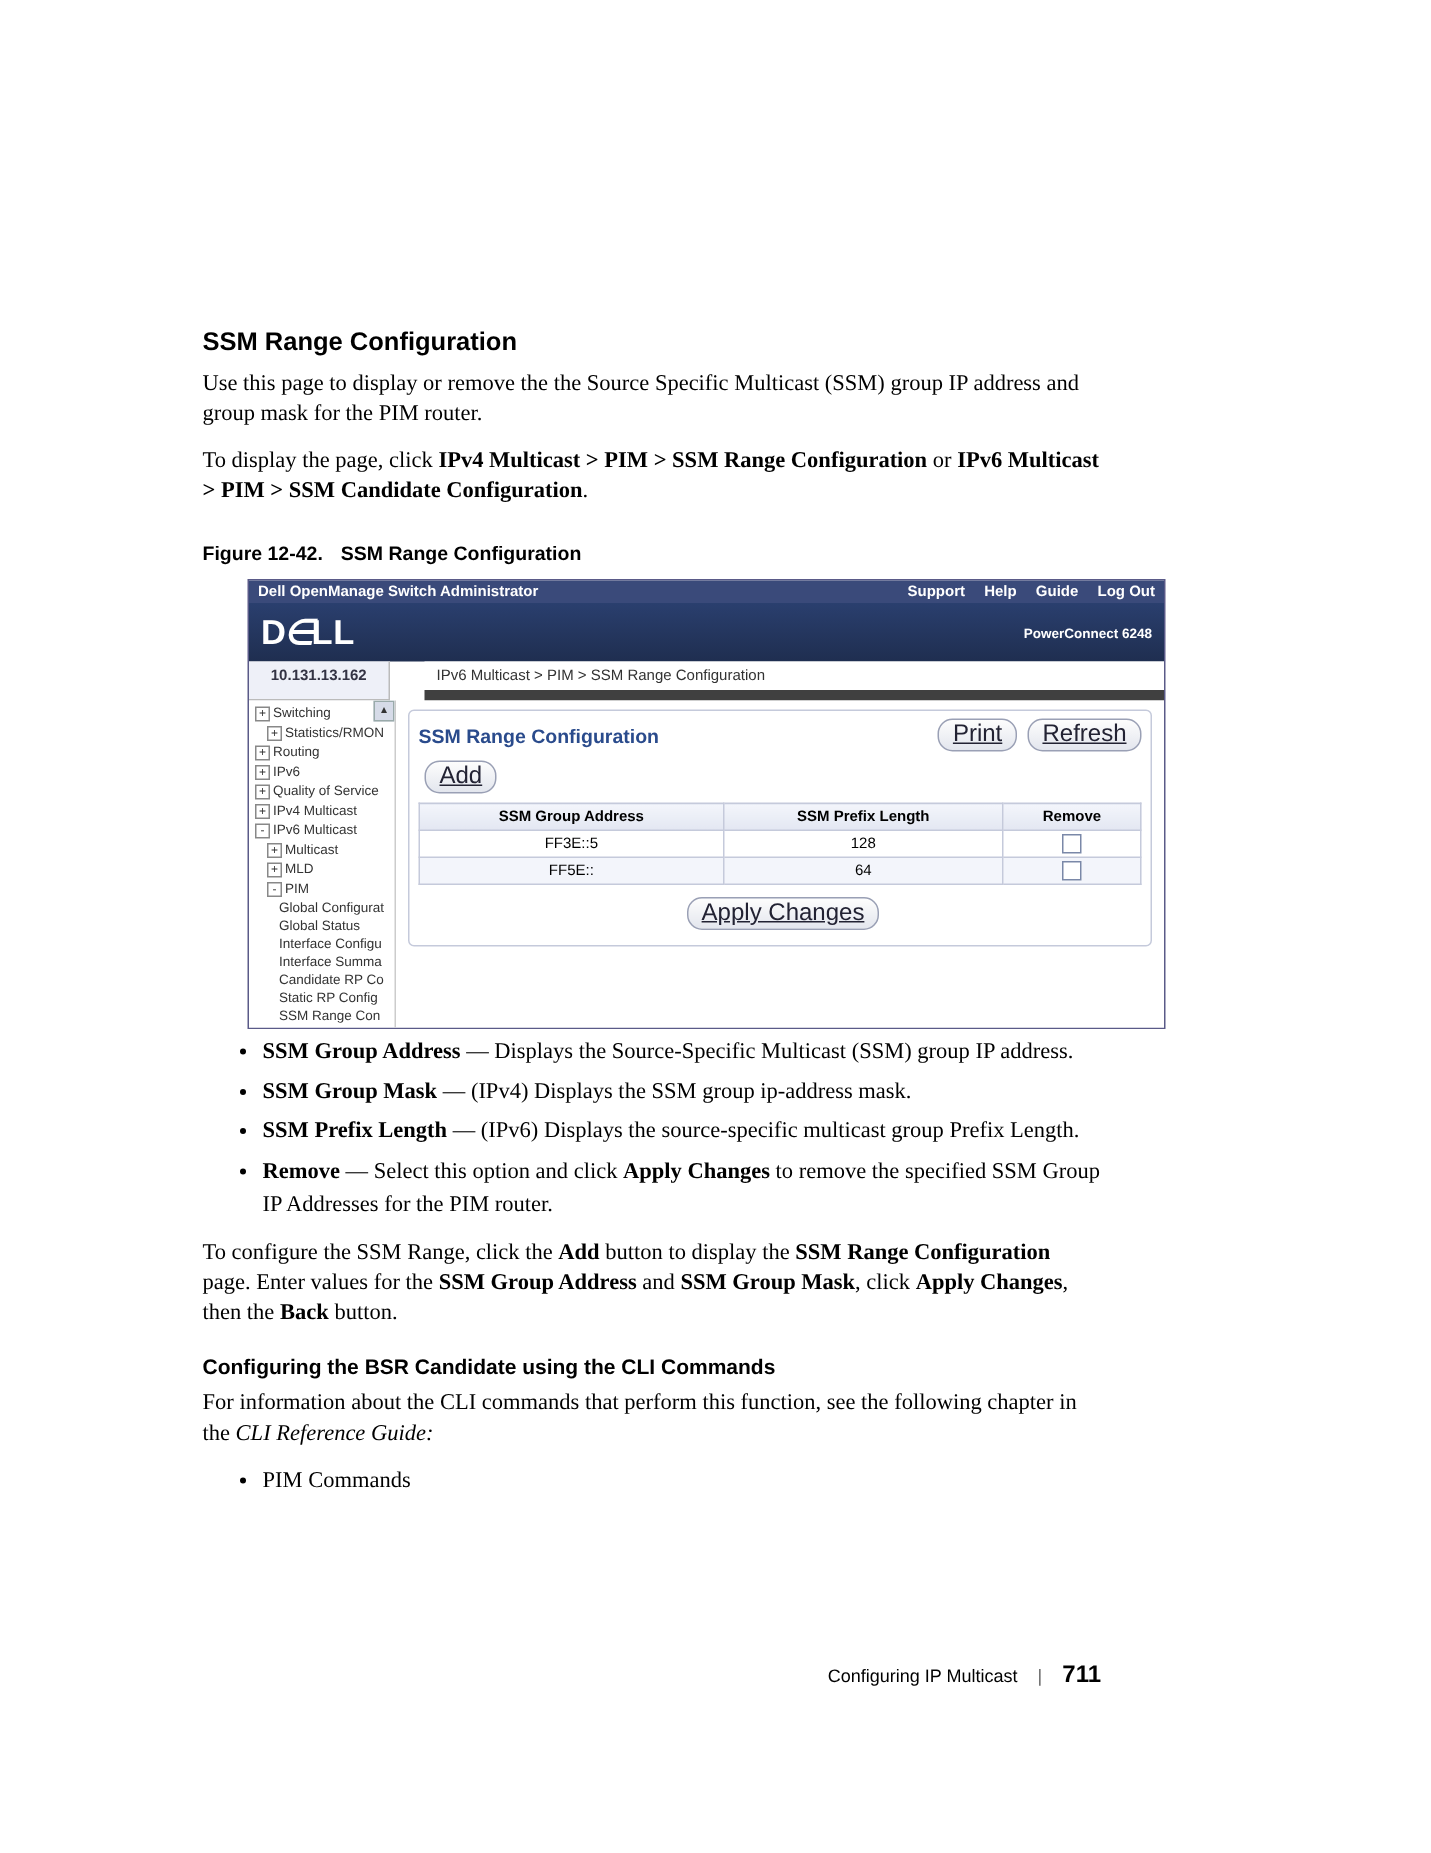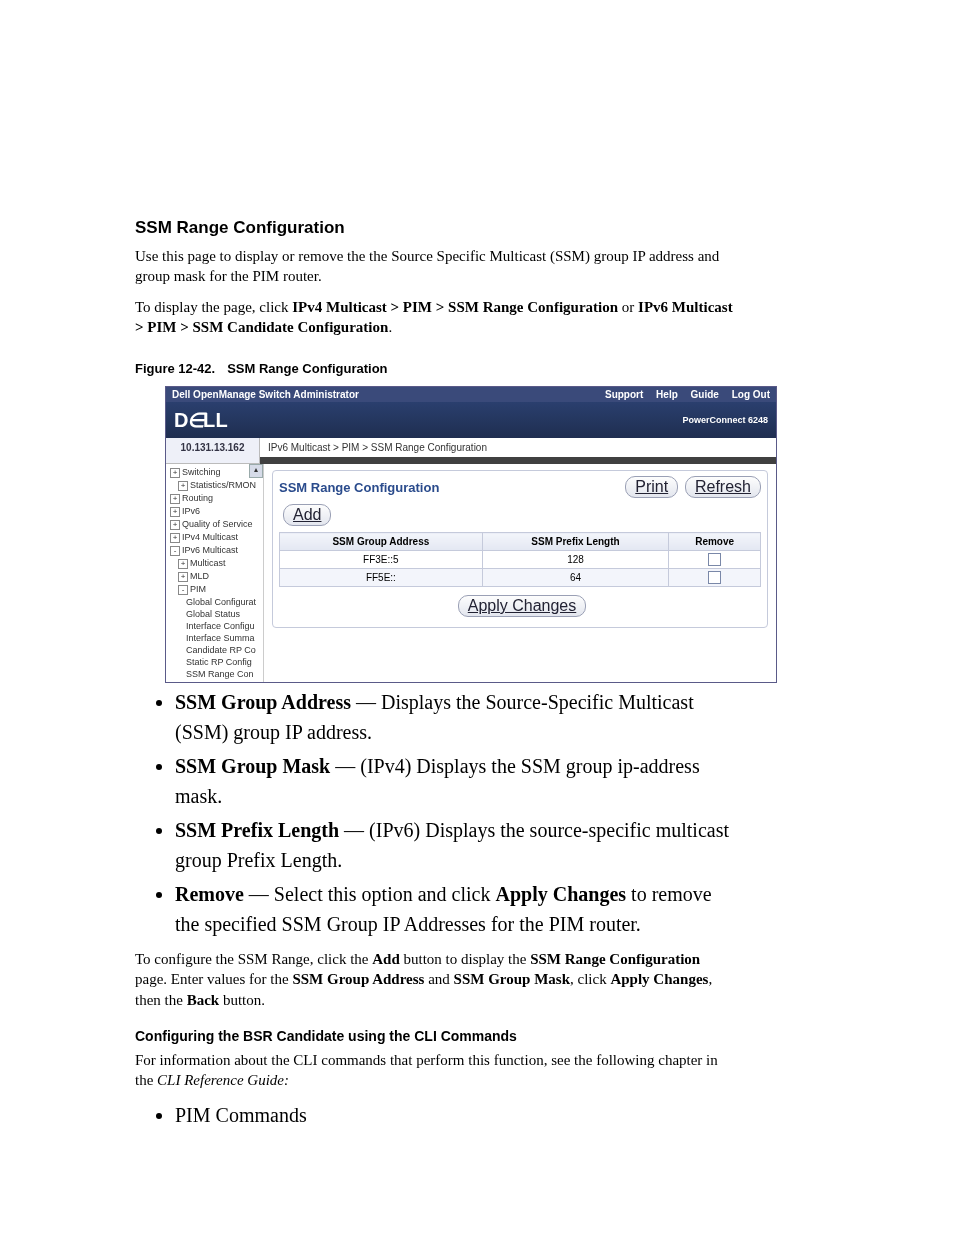--- a/index.html
+++ b/index.html
@@ -32,21 +32,21 @@
     font-weight: 700;
     font-size: 13px;
     margin: 24px 0 10px 0;
   }
   .fig-cap .gap { display:inline-block; width:12px; }
   ul.bullets {
     margin: 4px 0 10px 0;
     padding-left: 40px;
   }
   ul.bullets li {
-    font-size: 20px;
+    font-size: 15px;
     line-height: 1.5;
     margin-bottom: 4px;
   }
   h3.sub {
     font-family: Helvetica, Arial, sans-serif;
     font-weight: 700;
     font-size: 14px;
     margin: 18px 0 6px 0;
   }
   .italic { font-style: italic; }
@@ -84,27 +84,28 @@
     background: linear-gradient(#2a3f6e, #1f2e50);
     color:#fff;
     padding:6px 8px;
     display:flex;
     justify-content:space-between;
     align-items:center;
   }
   .dell-logo {
     font-family: Arial, sans-serif;
     font-weight:900;
-    font-size:20px;
+    font-size:23px;
     letter-spacing:0.5px;
     color:#fff;
   }
   .dell-logo .slash { font-style:italic; font-weight:900; margin:0 -2px; }
   .app-sub {
     display:flex;
+    gap:23px;
   }
   .app-ip {
     width:93px;
     background:#eef0f8;
     color:#334;
     font-weight:700;
     text-align:center;
     border-right:1px solid #bbb;
     border-bottom:1px solid #bbb;
     padding:4px 0;

